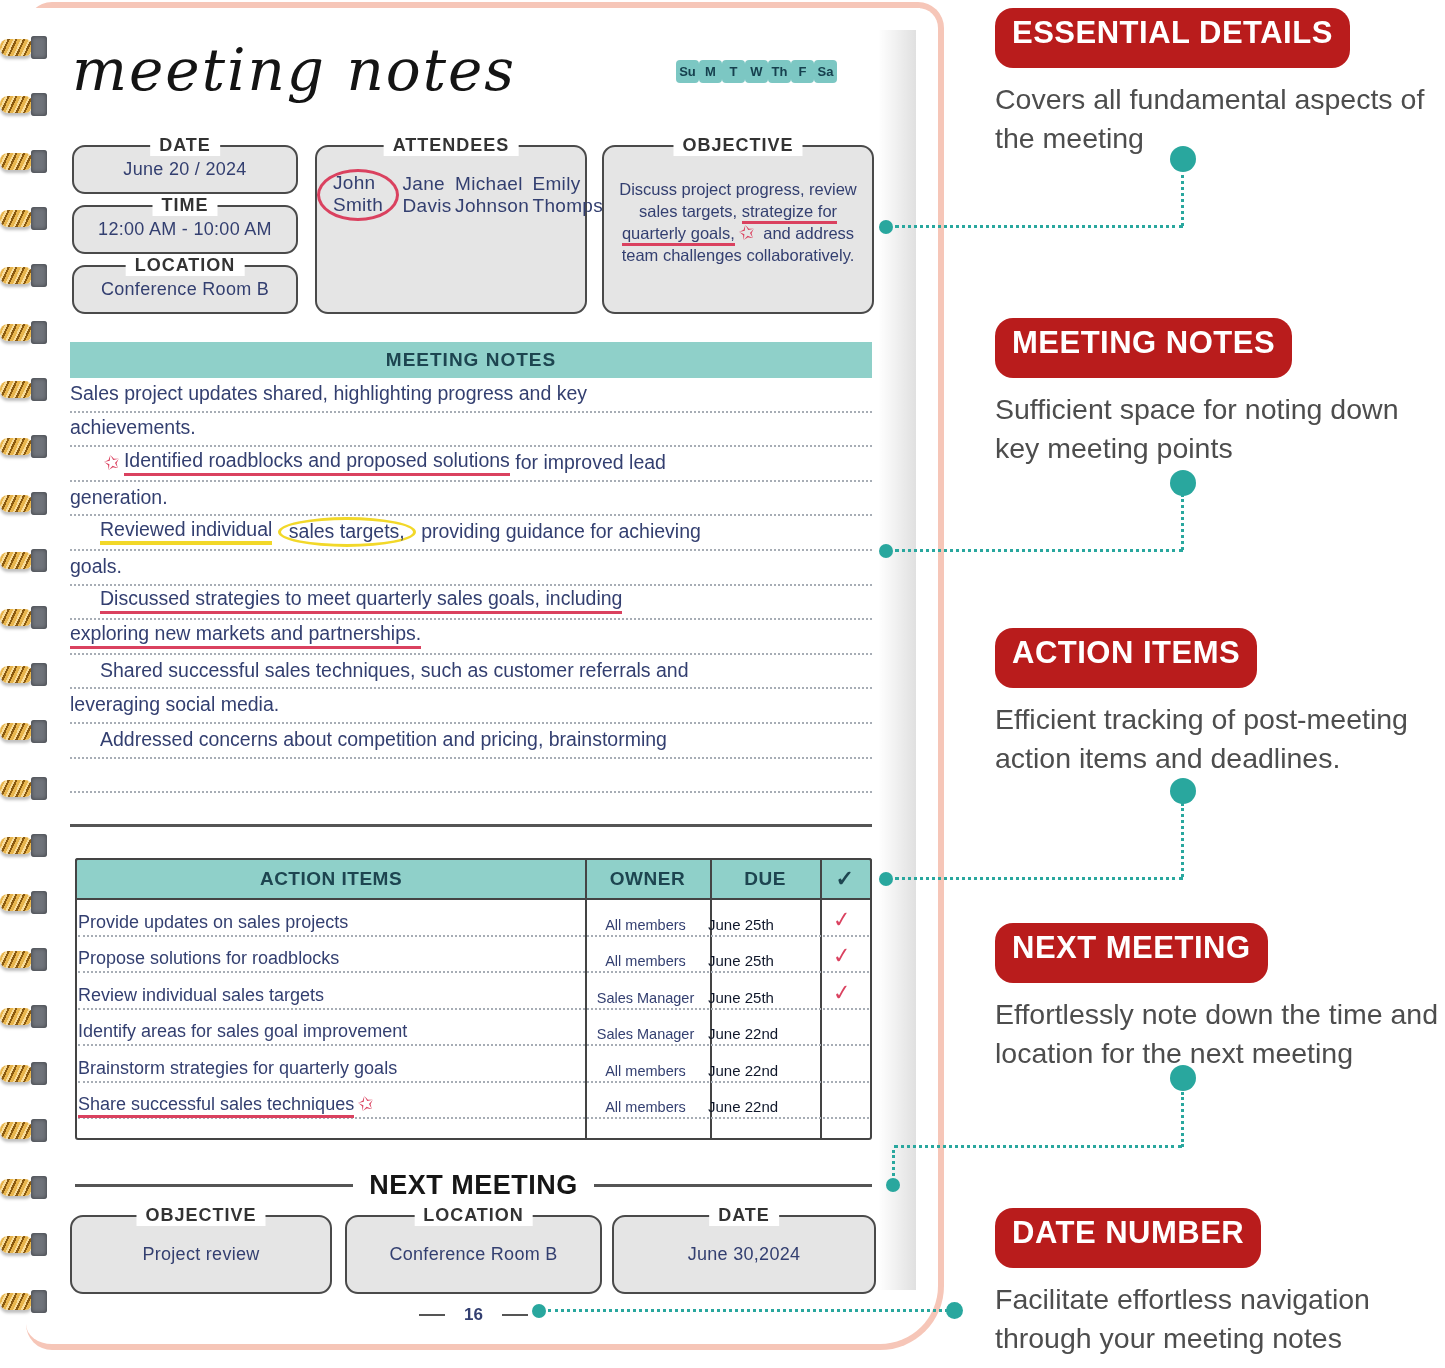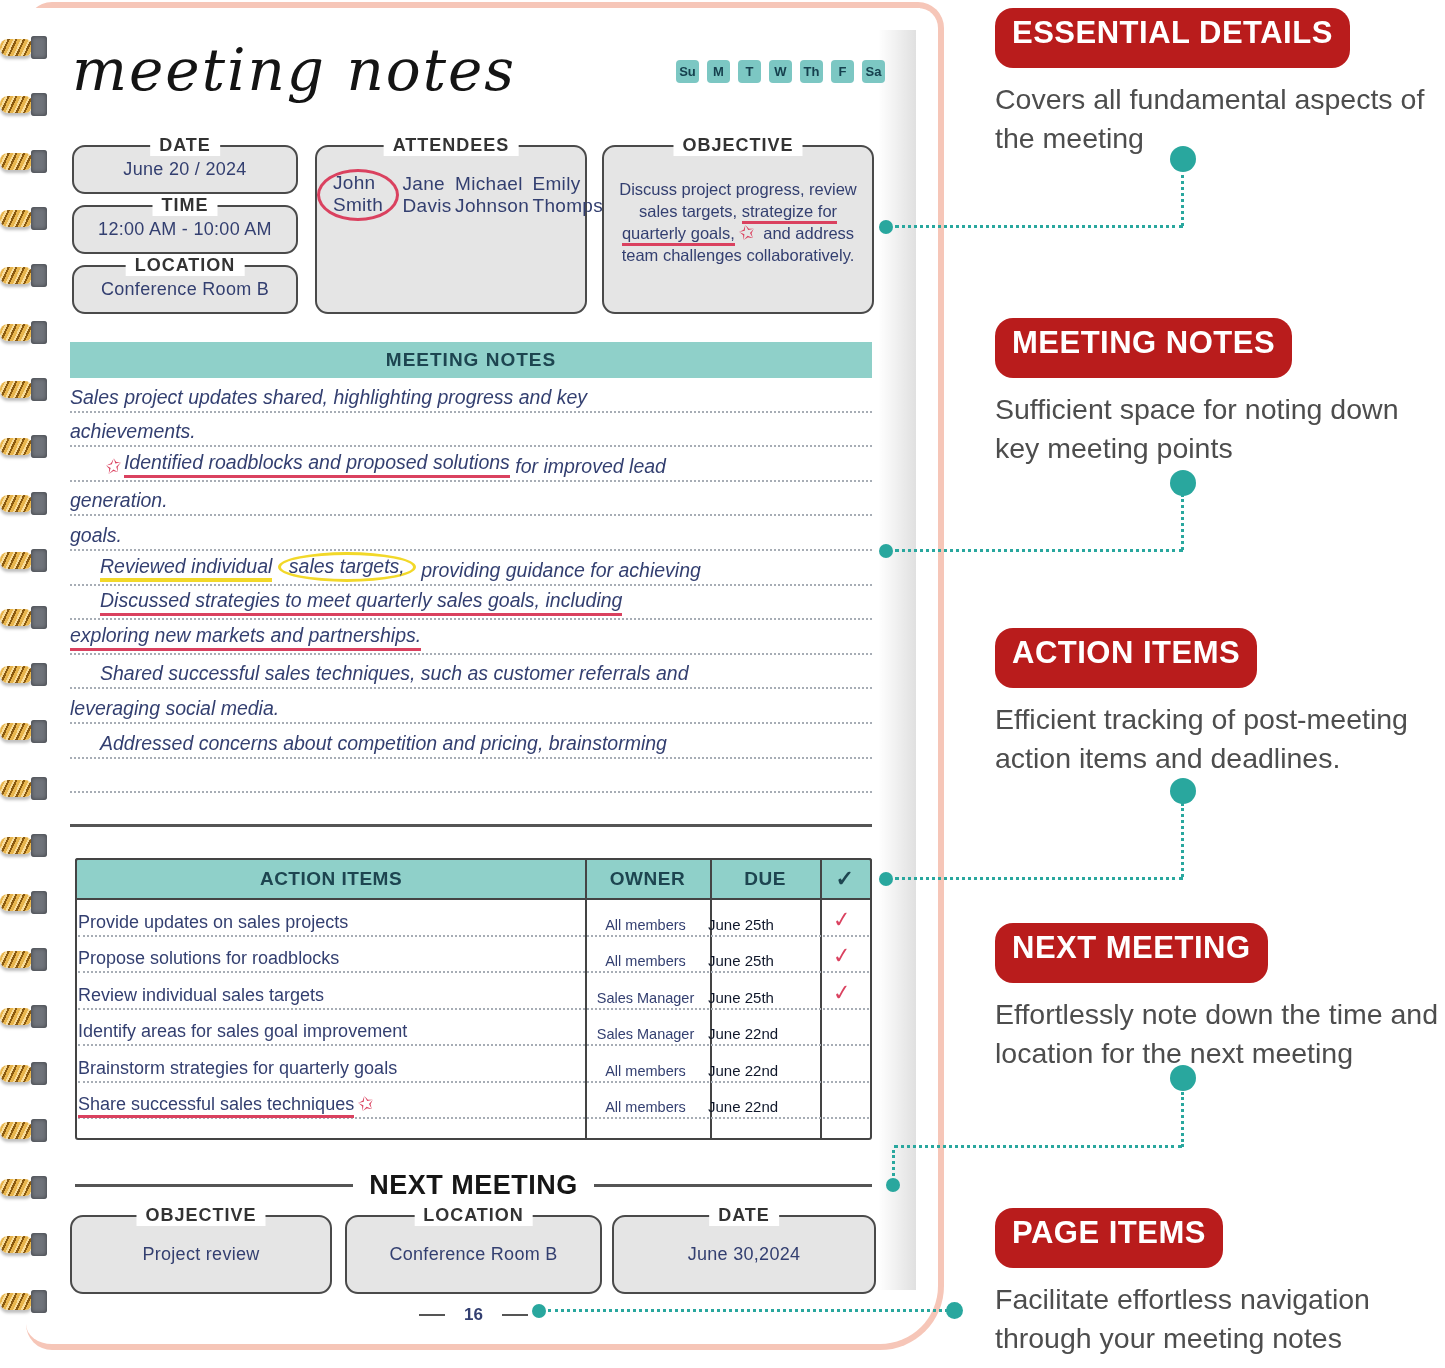--- a/index.html
+++ b/index.html
@@ -15,21 +15,21 @@
   
   .coil{position:absolute;left:0;width:50px;height:24px;}
   .coil .wire{position:absolute;left:0;top:3px;width:33px;height:17px;border-radius:8px;
         background:repeating-linear-gradient(115deg,#8a5a10 0 2px,#e8b54d 2px 5px,#f8dc9a 5px 7px);
         box-shadow:0 3px 3px rgba(0,0,0,0.25);}
   .coil .slot{position:absolute;right:3px;top:0;width:16px;height:23px;background:#70747b;
         border-radius:3px;box-shadow:inset 0 0 4px #3a3d42;}
   
   .ntitle{position:absolute;left:72px;top:36px;font-family:"DejaVu Serif",serif;font-style:italic;
         font-size:58px;color:#141414;letter-spacing:2px;}
-  .weekday-row{position:absolute;left:676px;top:60px;display:flex;gap:8px;}
+  .weekday-row{position:absolute;left:676px;top:60px;display:flex;gap:0;}
   .chip{width:23px;height:23px;background:#7cc7c3;border-radius:4px;color:#16404e;font-weight:bold;
         font-size:13px;display:flex;align-items:center;justify-content:center;}
   
   .fbox{position:absolute;border:2px solid #4a4a4a;border-radius:13px;background:#e5e5e5;}
   .fbox .blabel{position:absolute;top:-12px;left:50%;transform:translateX(-50%);background:#fff;
         padding:0 9px;font-weight:bold;font-size:18px;letter-spacing:1px;color:#333;white-space:nowrap;}
   .fbox .bval{position:absolute;left:0;right:0;top:0;bottom:0;display:flex;align-items:center;
         justify-content:center;}
   .hand{color:#333f70;font-size:18px;letter-spacing:0.3px;}
   .att-list{position:absolute;left:0;right:0;top:22px;display:flex;flex-direction:row;
@@ -41,22 +41,22 @@
   .u-red{border-bottom:3px solid #da415f;padding-bottom:1px;}
   .u-yellow{border-bottom:4px solid #f2d829;}
   .o-red{border:3px solid #da415f;border-radius:50%;padding:0 13px 2px;display:inline-block;}
   .o-yellow{border:3px solid #f2d829;border-radius:50%;padding:0 8px 1px;display:inline-block;}
   .star-red{color:#da415f;font-size:19px;margin:0 4px;display:inline-block;transform:rotate(-12deg);}
   
   .notes-band{position:absolute;left:70px;top:342px;width:802px;height:36px;background:#8fd0c9;
         color:#1d4550;font-weight:bold;font-size:19px;letter-spacing:1px;display:flex;
         align-items:center;justify-content:center;}
   .nlines{position:absolute;left:70px;top:378px;width:802px;}
-  .nline{height:34.6px;border-bottom:2px dotted #a7adb5;display:flex;align-items:flex-end;
-        padding-bottom:2px;box-sizing:border-box;font-size:19.5px;color:#333f70;white-space:pre;font-style:italic;}
+  .nline{height:34.6px;border-bottom:2px dotted #a7adb5;display:flex;align-items:center;
+        padding-bottom:2px;box-sizing:border-box;font-size:19.5px;color:#333f70;white-space:pre;}
   .nline.ind{padding-left:30px;}
   .divider{position:absolute;left:70px;top:824px;width:802px;border-top:3px solid #555;}
   
   .atable{position:absolute;left:75px;top:858px;width:797px;height:282px;border:2.5px solid #444;
         border-radius:3px;box-sizing:border-box;}
   .ahead{position:absolute;left:75px;top:858px;width:797px;height:42px;background:#8fd0c9;
         box-sizing:border-box;border:2.5px solid #444;border-radius:3px 3px 0 0;display:flex;
         align-items:center;color:#1d4550;font-weight:bold;font-size:19px;letter-spacing:0.5px;}
   .ahead .h-item{width:508px;text-align:center;}
   .ahead .h-owner{width:125px;text-align:center;}
@@ -233,22 +233,22 @@
     <span class="blabel">OBJECTIVE</span>
     <div class="obj-text" id="objective"><span>Discuss project progress, review sales targets, </span><span class="u-red">strategize for quarterly goals,</span><span class="star-red">✩</span><span> and address team challenges collaboratively.</span></div>
   </div>
 
   <div class="notes-band">MEETING NOTES</div>
   <div class="nlines" id="noteLines">
       <div class="nline"><span>Sales project updates shared, highlighting progress and key</span></div>
       <div class="nline"><span>achievements.</span></div>
       <div class="nline ind"><span class="star-red">✩</span><span class="u-red">Identified roadblocks and proposed solutions</span><span> for improved lead</span></div>
       <div class="nline"><span>generation.</span></div>
+      <div class="nline ind"><span class="u-yellow">Reviewed individual</span><span> </span><span class="o-yellow">sales targets,</span><span> providing guidance for achieving</span></div>
       <div class="nline"><span>goals.</span></div>
-      <div class="nline ind"><span class="u-yellow">Reviewed individual</span><span> </span><span class="o-yellow">sales targets,</span><span> providing guidance for achieving</span></div>
       <div class="nline ind"><span class="u-red">Discussed strategies to meet quarterly sales goals, including</span></div>
       <div class="nline"><span class="u-red">exploring new markets and partnerships.</span></div>
       <div class="nline ind"><span>Shared successful sales techniques, such as customer referrals and</span></div>
       <div class="nline"><span>leveraging social media.</span></div>
       <div class="nline ind"><span>Addressed concerns about competition and pricing, brainstorming</span></div>
       <div class="nline"></div>
     </div>
   <div class="divider"></div>
 
   <div class="atable"></div>
@@ -358,17 +358,17 @@
   </div>
   <div class="anno a3">
     <div class="badge">ACTION ITEMS</div>
     <div class="desc">Efficient tracking of post-meeting action items and deadlines.</div>
   </div>
   <div class="anno a4">
     <div class="badge">NEXT MEETING</div>
     <div class="desc">Effortlessly note down the time and location for the next meeting</div>
   </div>
   <div class="anno a5">
-    <div class="badge">PAGE ITEMS</div>
+    <div class="badge">DATE NUMBER</div>
     <div class="desc">Facilitate effortless navigation through your meeting notes</div>
   </div>
 
 </div>
 
 </body></html>

